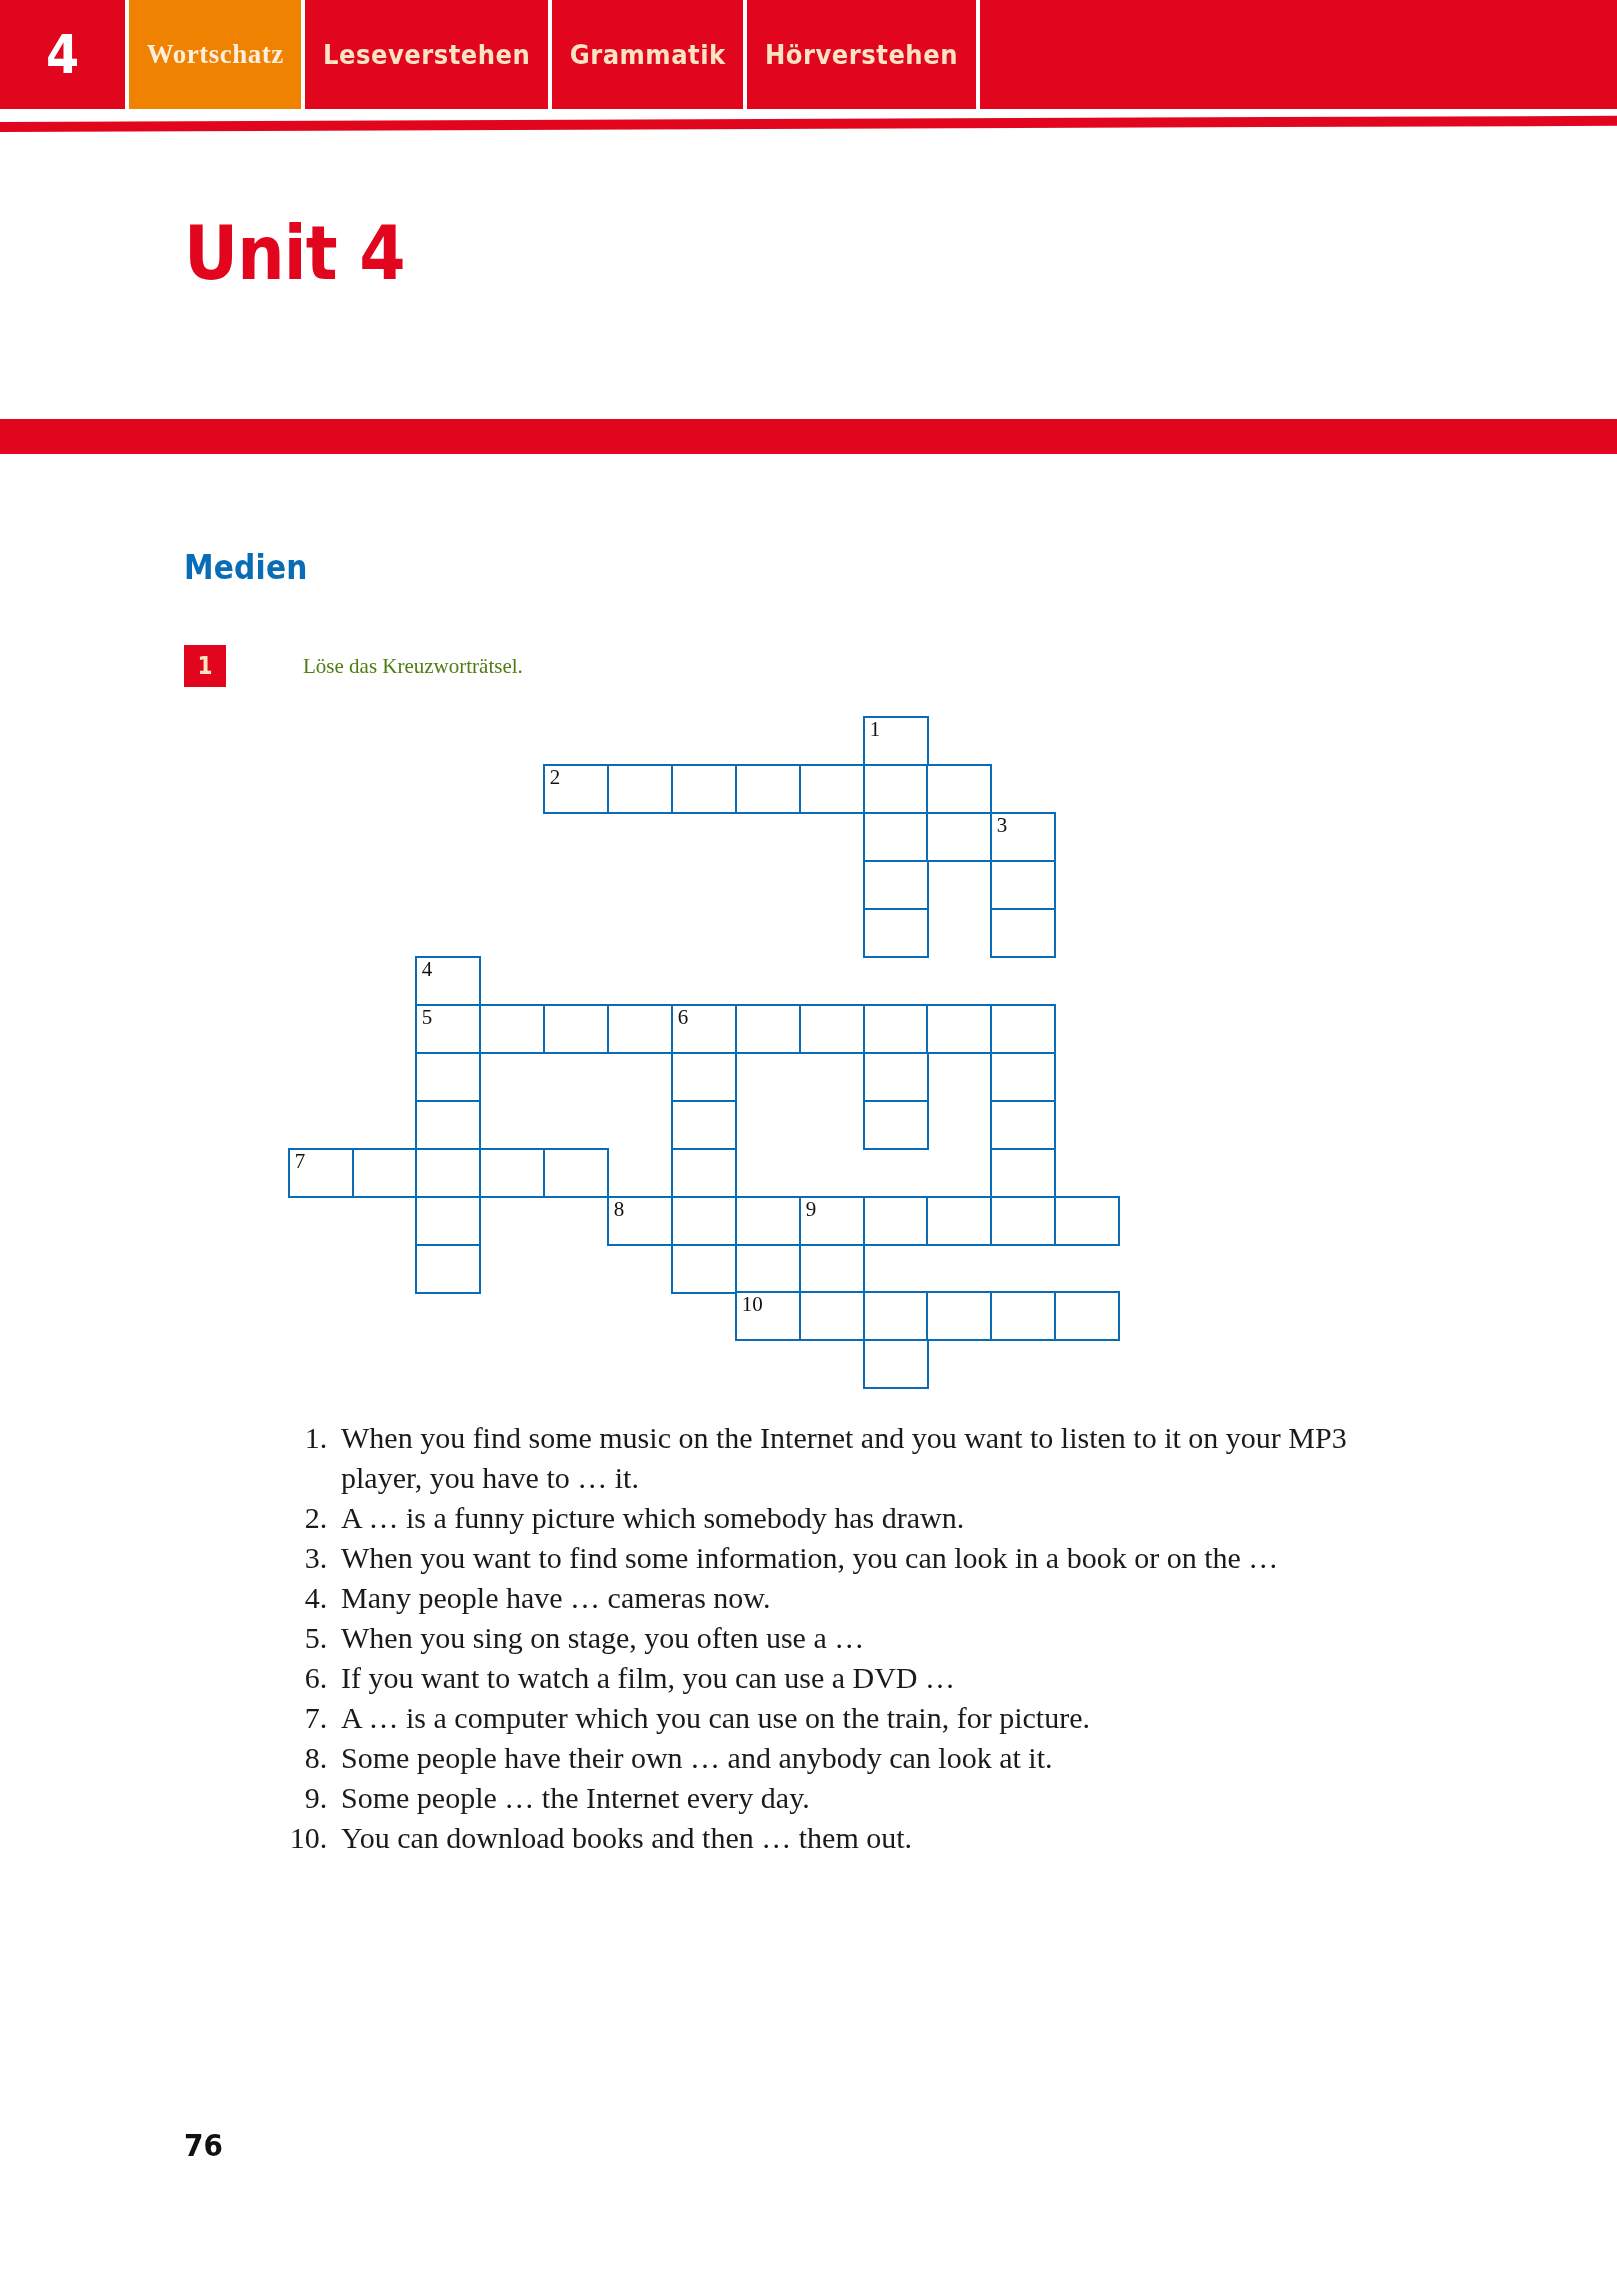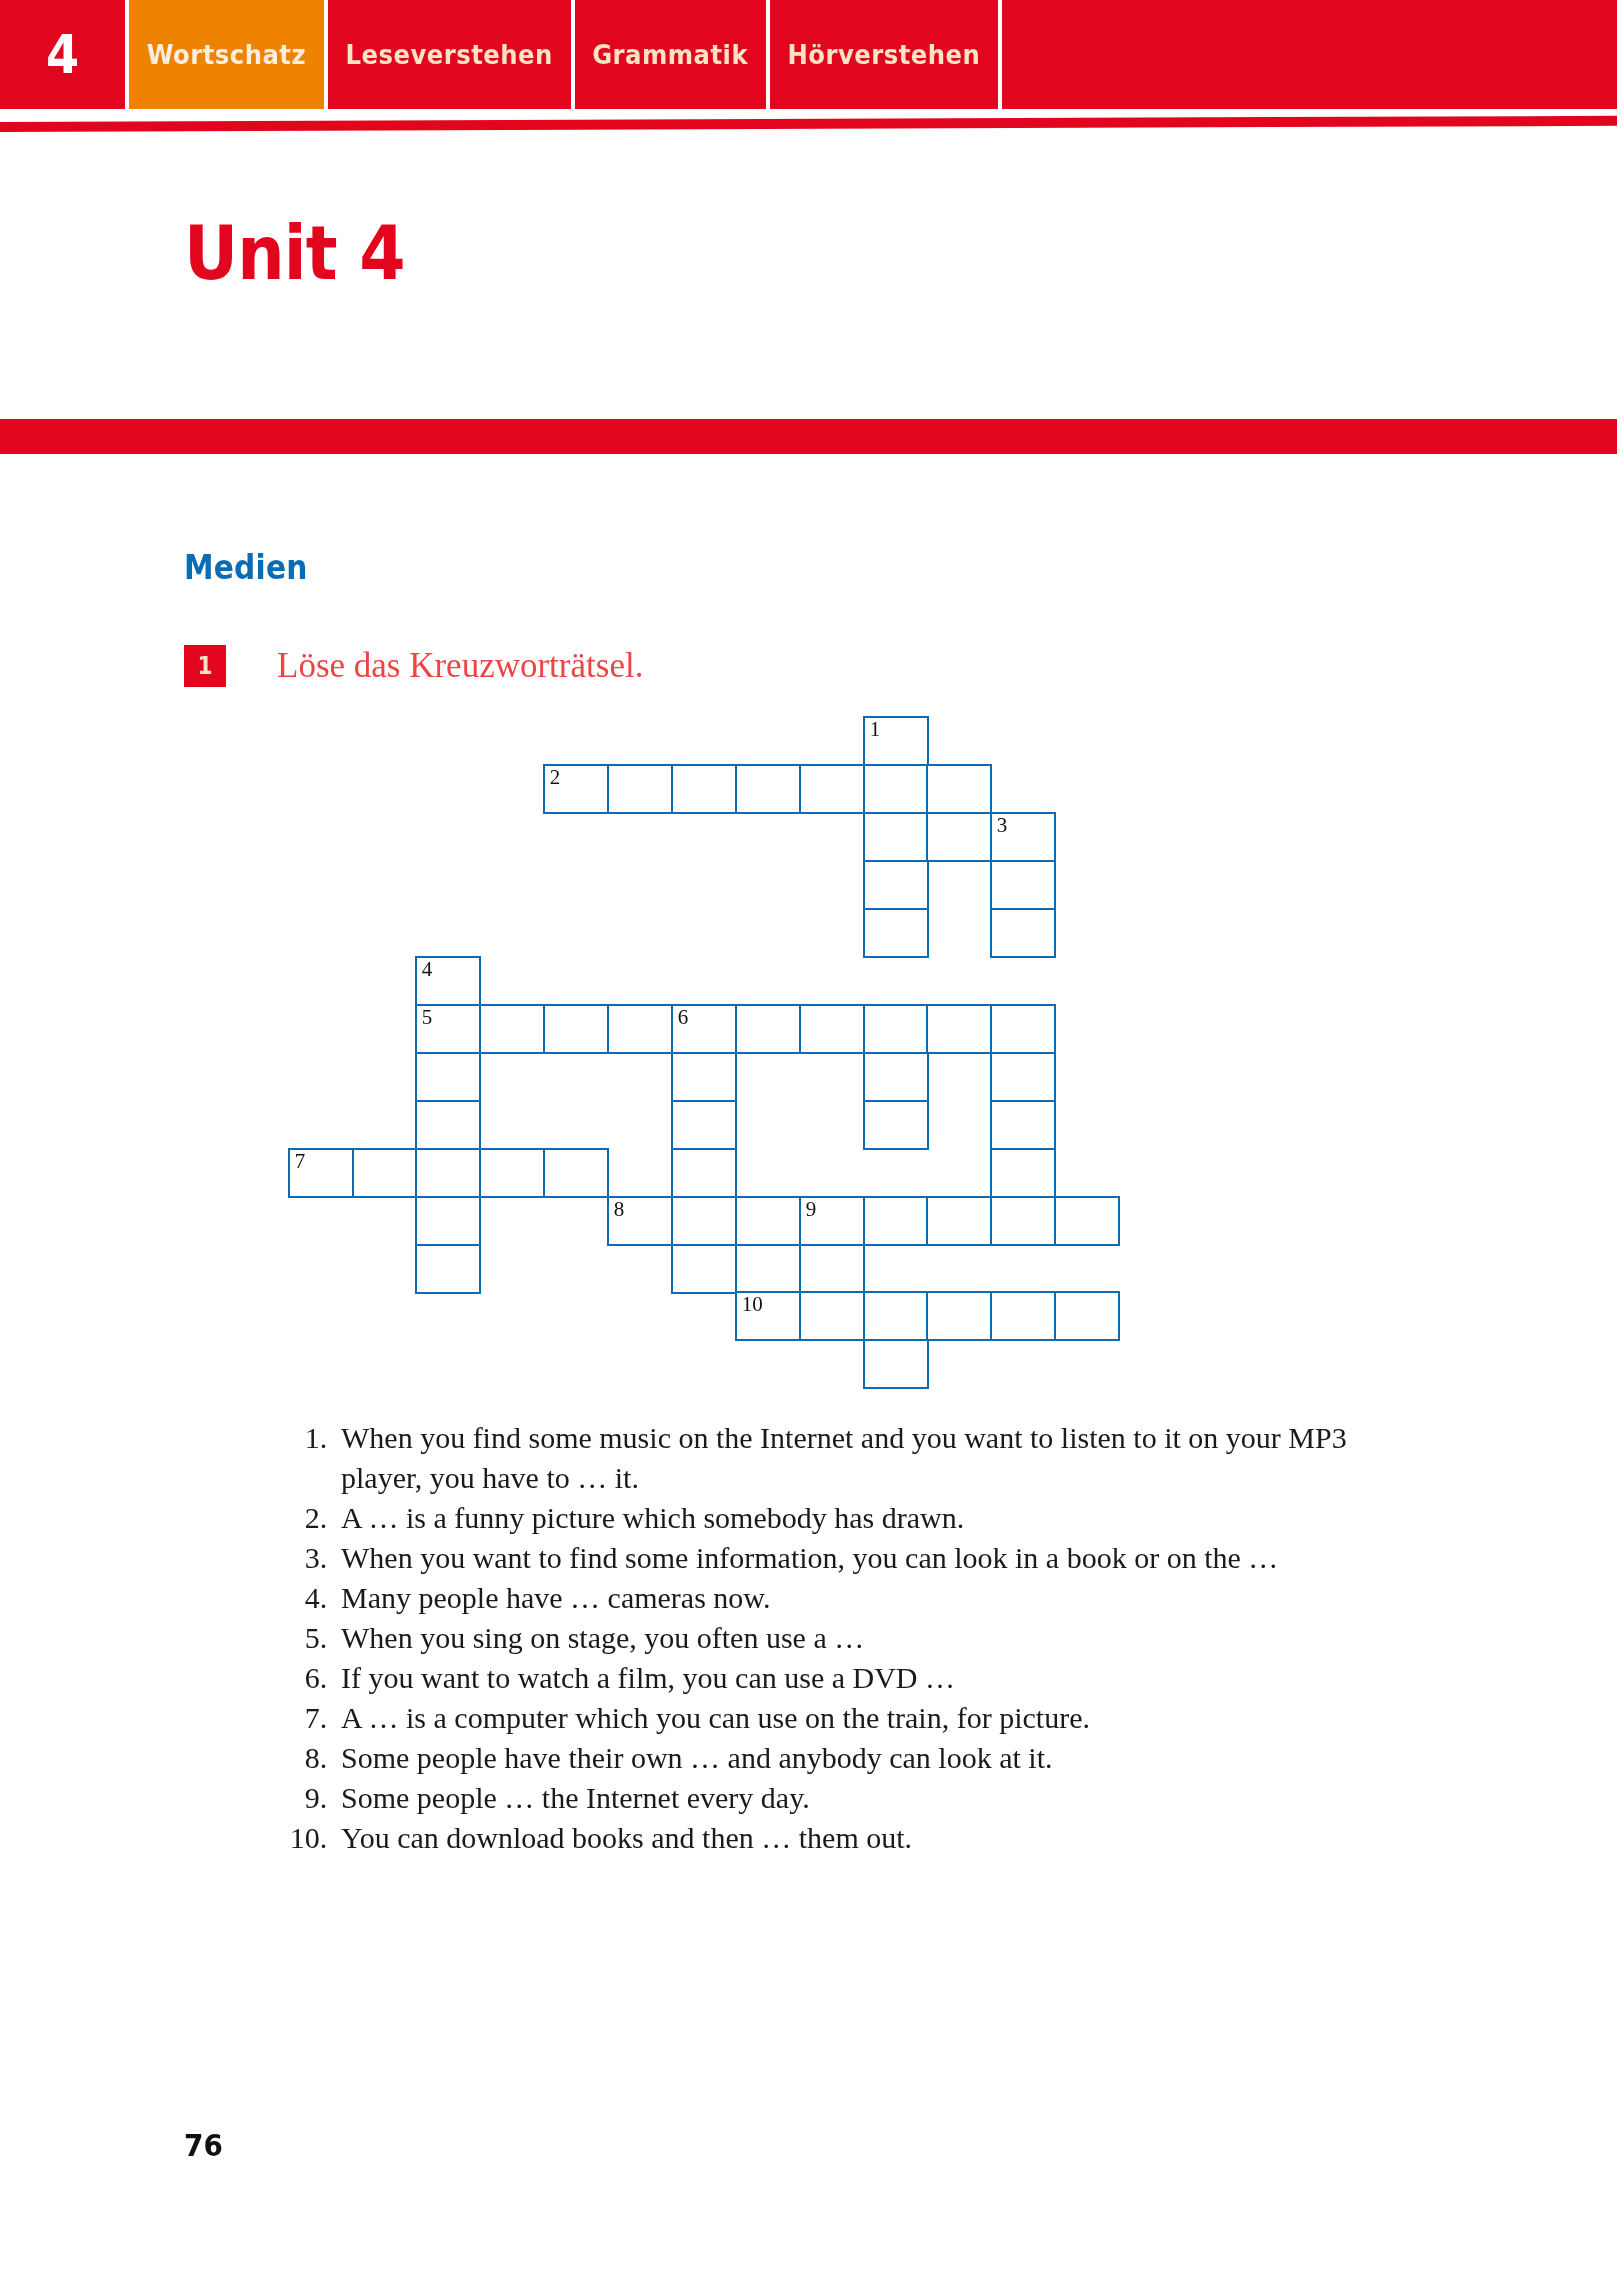--- a/index.html
+++ b/index.html
@@ -56,20 +56,21 @@
     font-size: 27px;
     letter-spacing: 0.5px;
     border-right: 4px solid #ffffff;
     background: #e1051e;
     white-space: nowrap;
   }
   .tab:first-child { border-left: 4px solid #ffffff; }
   .tab.active {
     background: #ef8200;
     color: #fdeedd;
+    font-family: Liberation Serif, serif;
   }
   .tab.spacer { flex: 1; padding: 0; border-right: none; min-width: 242px; }
 
   
   .header-rule {
     position: absolute;
     left: 0;
     top: 122px;
     width: 1618px;
     height: 9.7px;
@@ -128,24 +129,24 @@
     color: #fbe3c4;
     font-family: "DejaVu Sans Condensed", "Liberation Sans Narrow", "Liberation Sans", sans-serif;
     font-weight: bold;
     font-size: 24px;
     display: flex;
     align-items: center;
     justify-content: center;
     flex: 0 0 auto;
   }
   .task-text {
-    margin-left: 51px;
+    margin-left: 77px;
     font-family: "Liberation Serif", serif;
-    font-size: 35px;
-    color: #ef4444;
+    font-size: 21px;
+    color: #4d7c0f;
     line-height: 42px;
     white-space: nowrap;
   }
 
   
   #crossword {
     position: absolute;
     left: 0;
     top: 0;
     width: 1618px;

